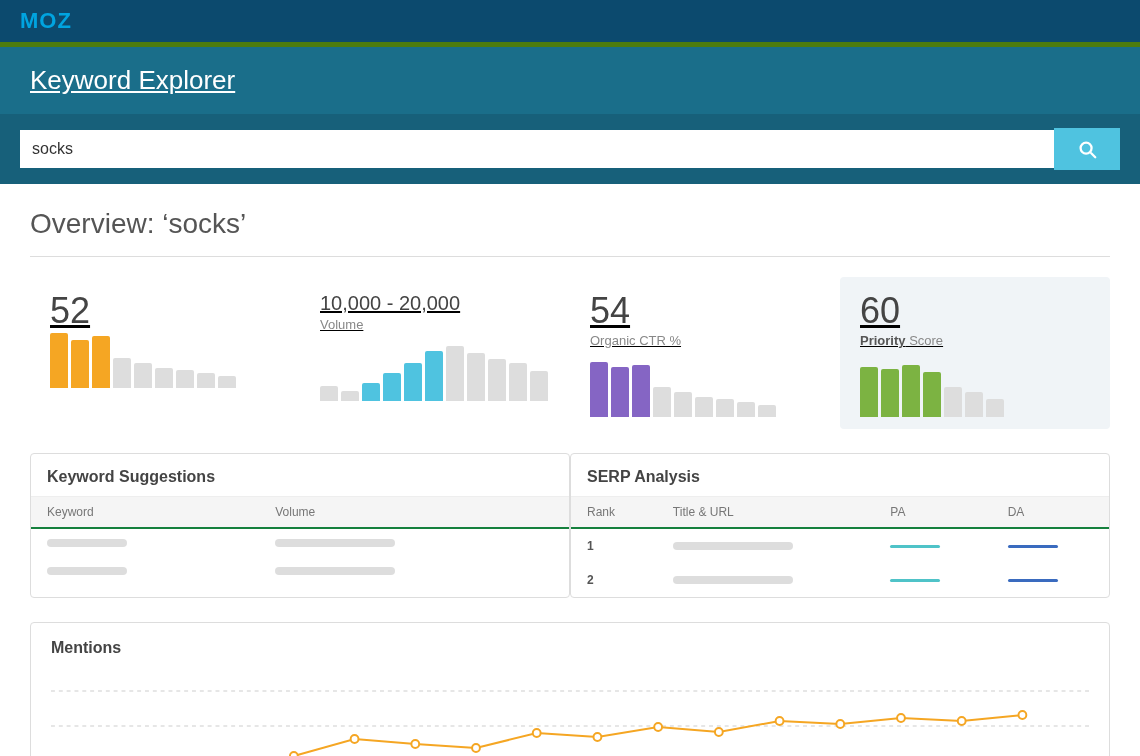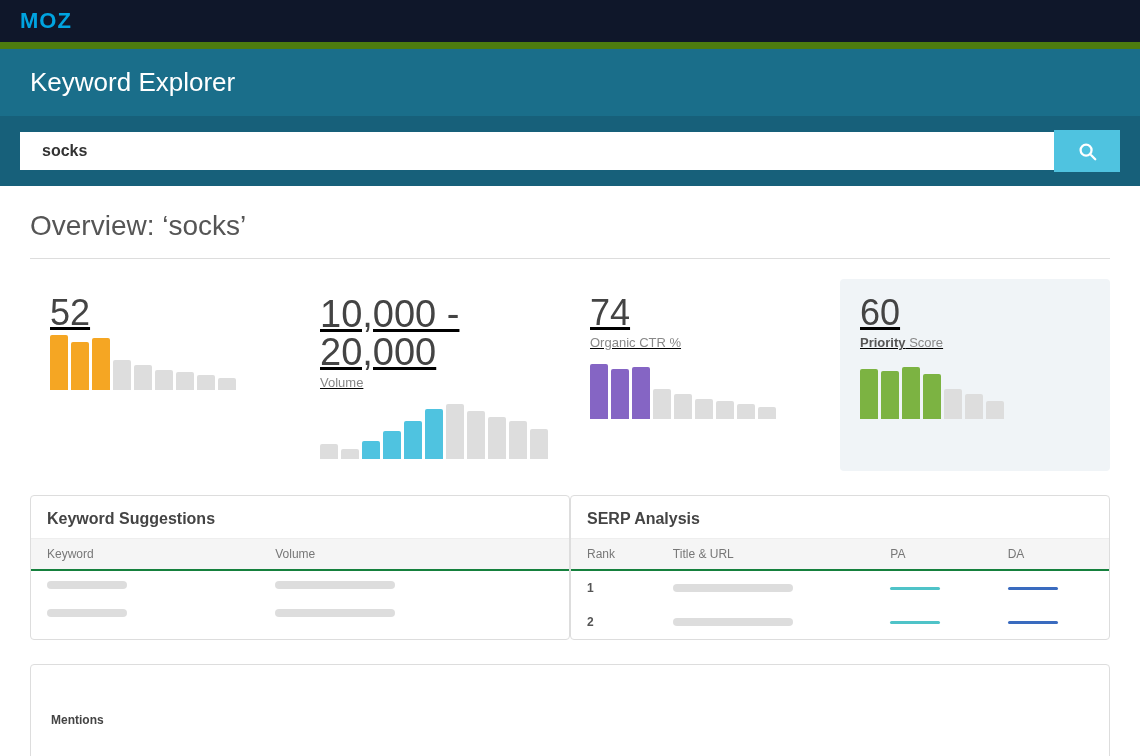--- a/index.html
+++ b/index.html
@@ -1,58 +1,58 @@
 <!DOCTYPE html>
 <html><head>
   <meta charset="utf-8">
   <style>
     * { box-sizing: border-box; margin: 0; padding: 0; }
     body { font-family: 'Arial', sans-serif; background: #f5f5f5; width: 1140px; }
 
     
     .top-bar {
-      background: #0f172a;
+      background: #0c4a6e;
       padding: 8px 20px;
-      border-bottom: 7px solid #4d7c0f;
+      border-bottom: 5px solid #4d7c0f;
     }
     .moz-logo {
       color: #00a4e0;
       font-size: 22px;
       font-weight: bold;
       letter-spacing: 1px;
     }
 
     
     .header {
       background: #1a6e8a;
       padding: 18px 30px;
     }
     .header h1 {
       color: #fff;
       font-size: 26px;
       font-weight: 400;
+      text-decoration: underline;
     }
 
     
     .search-bar {
       background: #17607a;
       padding: 14px 20px;
       display: flex;
       align-items: center;
       gap: 0;
     }
     .search-input {
       flex: 1;
-      padding: 10px 22px;
+      padding: 10px 12px;
       font-size: 16px;
       border: none;
       outline: none;
       background: #fff;
       color: #333;
-      font-weight: bold;
     }
     .search-button {
       background: #4fc3e0;
       border: none;
       padding: 10px 22px;
       cursor: pointer;
       display: flex;
       align-items: center;
       justify-content: center;
     }
@@ -199,25 +199,24 @@
 
     
     .mentions-panel {
       border: 1px solid #ddd;
       border-radius: 4px;
       padding: 16px 20px;
       background: #fff;
     }
 
     .mentions-title {
-      font-size: 12px;
+      font-size: 16px;
       font-weight: bold;
       color: #444;
       margin-bottom: 14px;
-      margin-top: 32px;
     }
 
     .mentions-chart {
       width: 100%;
       height: 110px;
     }
   </style>
 </head>
 <body>
 
@@ -254,39 +253,39 @@
         <div class="bar" style="height:30px;background:#ddd;"></div>
         <div class="bar" style="height:25px;background:#ddd;"></div>
         <div class="bar" style="height:20px;background:#ddd;"></div>
         <div class="bar" style="height:18px;background:#ddd;"></div>
         <div class="bar" style="height:15px;background:#ddd;"></div>
         <div class="bar" style="height:12px;background:#ddd;"></div>
       </div>
     </div>
 
     <div class="metric-card">
-      <div class="metric-value" style="font-size:38px;">10,000 - 20,000</div>
+      <div class="metric-value" style="font-size:20px;">10,000 - 20,000</div>
       <div class="metric-label">Volume</div>
       <div class="bar-chart">
         <div class="bar" style="height:15px;background:#ddd;"></div>
         <div class="bar" style="height:10px;background:#ddd;"></div>
         <div class="bar" style="height:18px;background:#4fc3e0;"></div>
         <div class="bar" style="height:28px;background:#4fc3e0;"></div>
         <div class="bar" style="height:38px;background:#4fc3e0;"></div>
         <div class="bar" style="height:50px;background:#4fc3e0;"></div>
         <div class="bar" style="height:55px;background:#ddd;"></div>
         <div class="bar" style="height:48px;background:#ddd;"></div>
         <div class="bar" style="height:42px;background:#ddd;"></div>
         <div class="bar" style="height:38px;background:#ddd;"></div>
         <div class="bar" style="height:30px;background:#ddd;"></div>
       </div>
     </div>
 
     <div class="metric-card">
-      <div class="metric-value">74</div>
+      <div class="metric-value">54</div>
       <div class="metric-label">Organic CTR %</div>
       <div class="bar-chart">
         <div class="bar" style="height:55px;background:#8565c4;"></div>
         <div class="bar" style="height:50px;background:#8565c4;"></div>
         <div class="bar" style="height:52px;background:#8565c4;"></div>
         <div class="bar" style="height:30px;background:#ddd;"></div>
         <div class="bar" style="height:25px;background:#ddd;"></div>
         <div class="bar" style="height:20px;background:#ddd;"></div>
         <div class="bar" style="height:18px;background:#ddd;"></div>
         <div class="bar" style="height:15px;background:#ddd;"></div>

